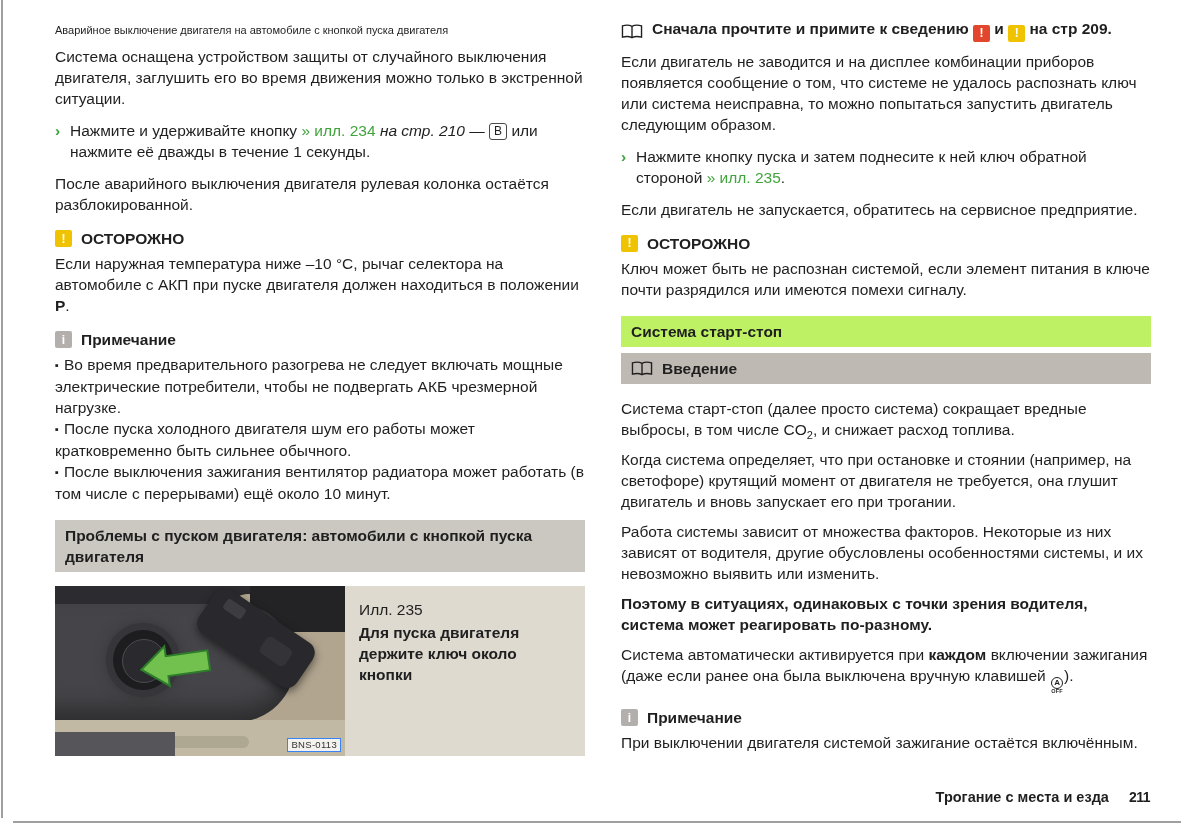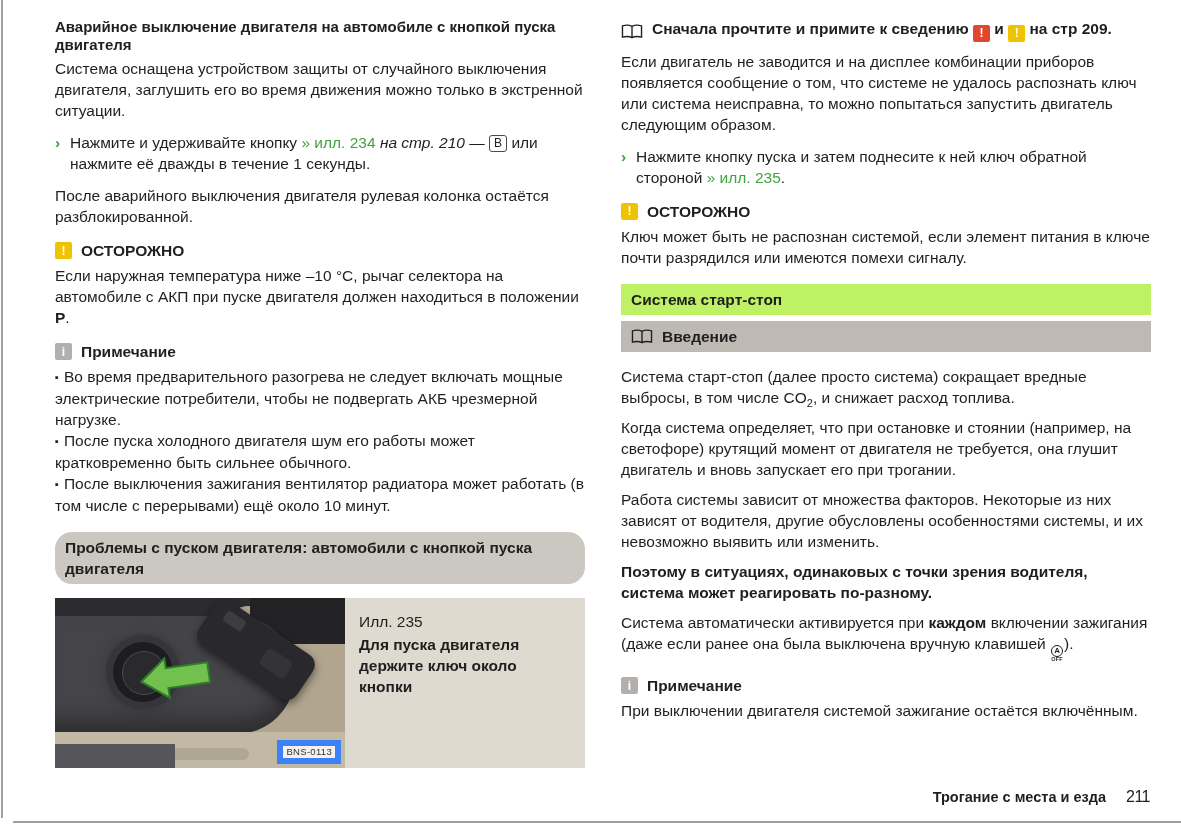--- a/index.html
+++ b/index.html
@@ -9,21 +9,21 @@
     color:#1f1f1f;font-size:15.5px;line-height:21px;overflow:hidden;
     -webkit-font-smoothing:antialiased;
   }
   .page-edge-left{position:absolute;left:1px;top:0;bottom:6px;width:2px;background:#9f9f9f;}
   .page-edge-bottom{position:absolute;bottom:1px;left:13px;right:0;height:2px;background:#9f9f9f;}
   .content{position:absolute;left:55px;top:18px;display:flex;gap:36px;}
   .col{width:530px;}
   p{margin:9px 0;}
   .b{font-weight:700;}
   .i{font-style:italic;margin-top:33px;}
-  h3.doc-h{font-size:15px;line-height:18px;margin:0 0 4px 0;font-weight:700;}
+  h3.doc-h{font-size:11px;line-height:24px;margin:0 0 4px 0;font-weight:400;}
   .link{color:#3fa43c;text-decoration:none;cursor:pointer;}
   
   .step{display:flex;margin:11px 0;}
   .step .marker{color:#3fa43c;font-weight:700;width:15px;flex:0 0 15px;}
   .step .stext{flex:1;}
   
   .sq{display:inline-flex;width:17px;height:17px;border-radius:2px;color:#fff;
       font-weight:700;font-size:12px;align-items:center;justify-content:center;
       vertical-align:-3px;line-height:1;}
   .sq-yellow{background:#f0c300;}
@@ -31,21 +31,21 @@
   .sq-grey{background:#b3afac;font-style:normal;}
   
   .advice{margin:13px 0;}
   .advice .head{display:flex;align-items:center;gap:9px;font-weight:700;margin-bottom:4px;}
   .advice .body{margin:0;}
   .bullets{margin:2px 0 0 0;}
   .bullets .li{margin:0;}
   .bullets .mk{font-size:11px;margin-right:5px;vertical-align:1px;}
   
   .bar{font-weight:700;padding:5px 10px;margin:16px 0 12px 0;}
-  .bar-grey{background:#cbc7c1;border-radius:17px;}
+  .bar-grey{background:#cbc7c1;}
   .bar-green{background:#bef264;margin-bottom:6px;}
   .bar-subgrey{background:#beb9b3;display:flex;align-items:center;gap:9px;margin-top:0;}
   
   .keybox{display:inline-block;border:1.5px solid #4a4a4a;border-radius:3px;padding:0 4px;
           font-size:12px;line-height:15px;vertical-align:1px;}
   
   .book{flex:0 0 auto;vertical-align:-2px;}
   .rf-head{display:flex;gap:9px;font-weight:700;margin:0 0 9px 0;align-items:center;}
   .rf-head .book{margin-top:3px;}
   
@@ -62,36 +62,36 @@
   .ph-handle{position:absolute;left:74px;bottom:8px;width:120px;height:12px;background:#aea791;border-radius:6px;}
   .ph-btn{position:absolute;left:58px;top:44px;width:60px;height:60px;border-radius:50%;
           background:#1d1d20;box-shadow:0 0 0 7px #35353a,0 0 18px rgba(0,0,0,.6);}
   .ph-btn::after{content:"";position:absolute;left:9px;top:9px;width:42px;height:42px;border-radius:50%;
           background:#2a2a2e;border:1px solid #4a4a50;}
   .ph-key{position:absolute;left:142px;top:26px;width:118px;height:52px;background:#29292d;
           border-radius:12px;transform:rotate(34deg);box-shadow:2px 3px 8px rgba(0,0,0,.5);}
   .ph-key::before{content:"";position:absolute;left:14px;top:8px;width:22px;height:12px;background:#3c3c41;border-radius:3px;}
   .ph-key::after{content:"";position:absolute;right:20px;top:16px;width:30px;height:20px;background:#343438;border-radius:5px;}
   .ph-arrow{position:absolute;left:84px;top:56px;transform:rotate(-8deg);}
-  .photo-code{position:absolute;right:4px;bottom:4px;background:#f4f2ee;border:6px solid #3b82f6;
+  .photo-code{position:absolute;right:4px;bottom:4px;background:#f4f2ee;border:1px solid #3b82f6;
               color:#333;font-size:9.5px;line-height:12px;padding:0 3px;letter-spacing:.3px;}
   .fig-caption{padding:13px 14px;box-sizing:border-box;}
   .fig-label{margin:0 0 2px 0;}
   .fig-text{margin:0;font-weight:700;max-width:215px;}
   
   sub{font-size:11px;line-height:0;}
   
   .ss-icon{display:inline-flex;flex-direction:column;align-items:center;vertical-align:-4px;line-height:1;margin:0 1px;}
   .ss-a{font-size:8px;font-weight:700;border:1px solid #1f1f1f;border-radius:50%;width:10px;height:10px;
         display:inline-flex;align-items:center;justify-content:center;}
   .ss-off{font-size:5.5px;font-weight:700;letter-spacing:.2px;}
   
   .footer{position:absolute;right:31px;bottom:16px;display:flex;align-items:baseline;gap:20px;}
   .footer .sec{font-weight:700;font-size:14.5px;}
-  .footer .num{font-weight:400;font-size:16px;letter-spacing:-.5px;}
+  .footer .num{font-weight:700;font-size:14px;letter-spacing:-.5px;}
 </style>
 </head>
 <body>
 
 <div class="page-edge-left"></div>
 <div class="page-edge-bottom"></div>
 
 <div class="content">
 
   <div class="col">
@@ -162,20 +162,21 @@
       <span><span>Сначала прочтите и примите к сведению </span><span class="sq sq-red">!</span><span> и </span><span class="sq sq-yellow">!</span><span> на стр 209.</span></span>
     </div>
 
     <p>Если двигатель не заводится и на дисплее комбинации приборов появляется сообщение о том, что системе не удалось распознать ключ или система неисправна, то можно попытаться запустить двигатель следующим образом.</p>
 
     <div class="step">
       <span class="marker">›</span>
       <span class="stext"><span>Нажмите кнопку пуска и затем поднесите к ней ключ обратной стороной </span><span class="link">» илл. 235</span><span>.</span></span>
     </div>
 
+    <p>Если двигатель не запускается, обратитесь на сервисное предприятие.</p>
 
     <div class="advice">
       <div class="head">
         <span class="sq sq-yellow">!</span>
         <span>ОСТОРОЖНО</span>
       </div>
       <p class="body">Ключ может быть не распознан системой, если элемент питания в ключе почти разрядился или имеются помехи сигналу.</p>
     </div>
 
     <div class="bar bar-green">Система старт-стоп</div>

